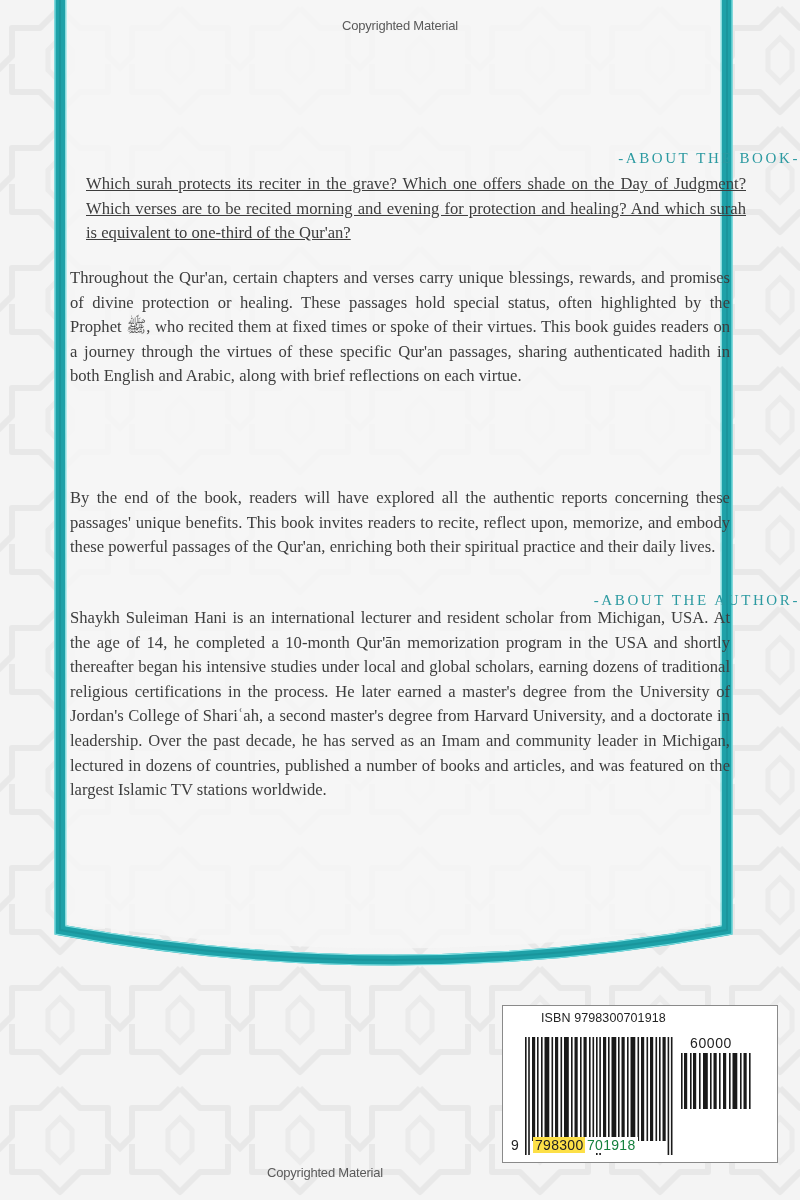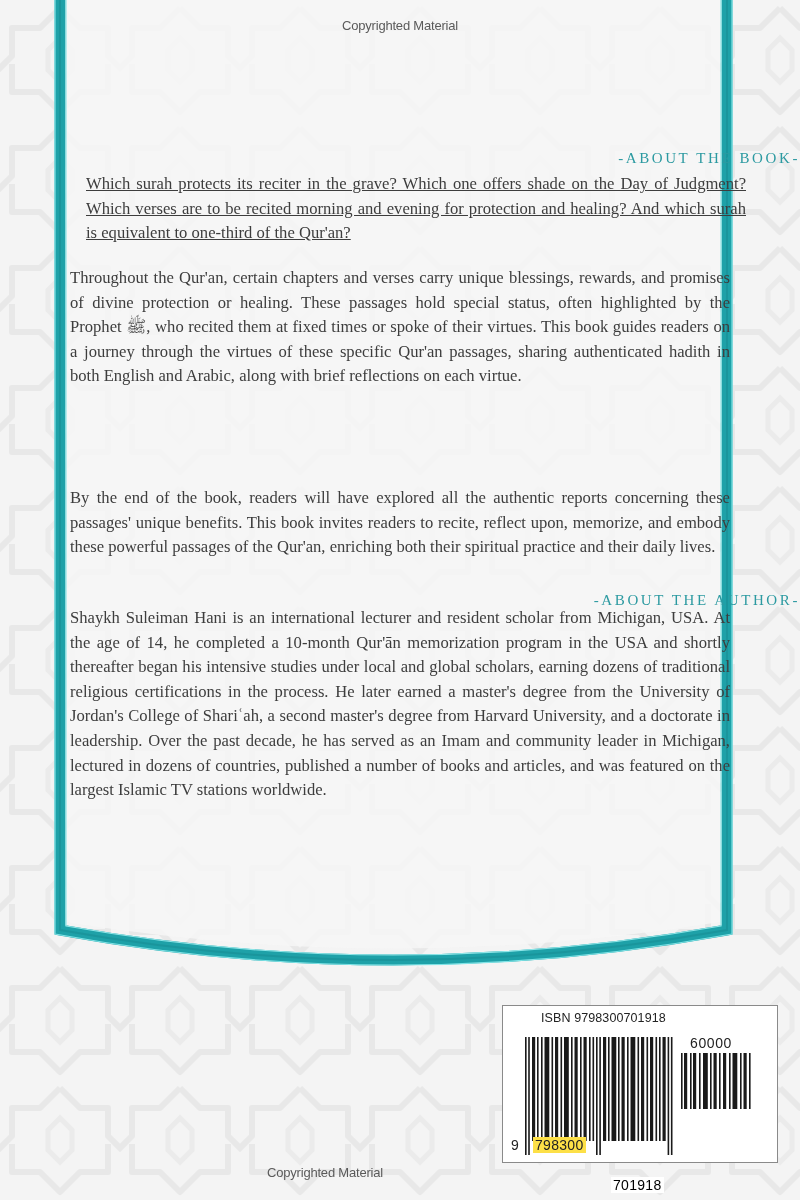--- a/index.html
+++ b/index.html
@@ -117,29 +117,28 @@
       top: 131px;
       font-family: "Liberation Sans", sans-serif;
       font-size: 14px;
       color: #222;
       background: #fde047;
       padding: 0 2px;
       letter-spacing: 0.3px;
     }
     .isbn-digits-right {
       position: absolute;
-      left: 108px;
+      left: 82px;
       top: 131px;
       font-family: "Liberation Sans", sans-serif;
       font-size: 14px;
-      color: #000000;
+      color: #15803d;
       background: #fff;
       padding: 0 2px;
       letter-spacing: 0.3px;
-      margin-top: 40px;
     }
     .copyright-bottom {
       position: absolute;
       top: 1165px;
       left: 200px;
       width: 250px;
       text-align: center;
       font-family: "Liberation Sans", sans-serif;
       font-size: 13px;
       color: #5a5a5a;

